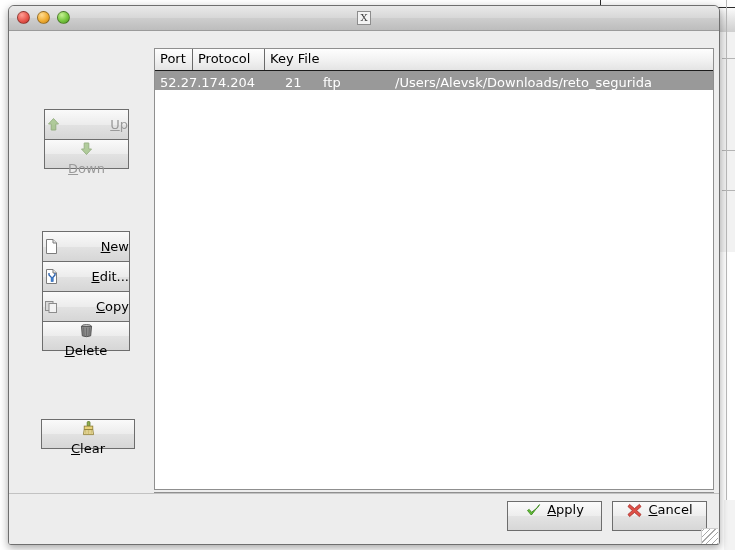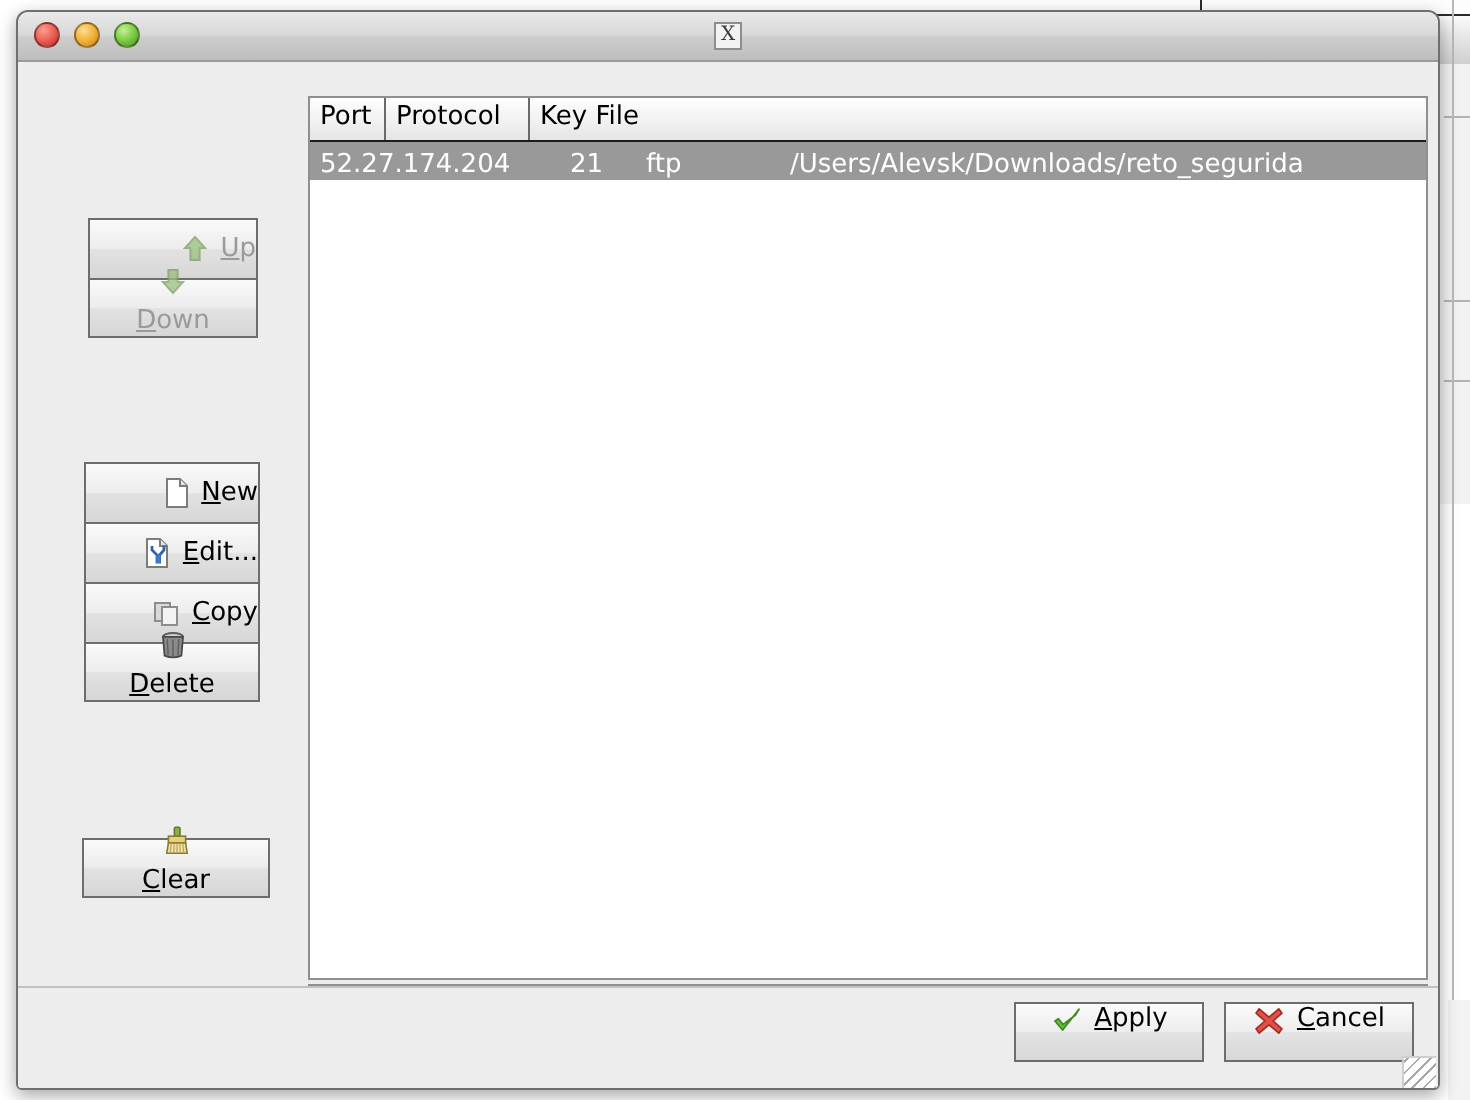--- a/index.html
+++ b/index.html
@@ -110,21 +110,21 @@
     display: flex;
     flex-direction: column;
   }
   .side-btn {
     height: 30px;
     background: linear-gradient(to bottom,#fafafa 0%,#ececec 50%,#e2e2e2 51%,#d6d6d6 100%);
     border: 1px solid #6d6d6d;
     border-bottom: none;
     display: flex;
     align-items: center;
-    justify-content: flex-end;
+    justify-content: space-between;
     gap: 4px;
     font-size: 13px;
     color: #000;
     box-sizing: border-box;
     cursor: default;
   }
   .side-btn:last-child { border-bottom: 1px solid #6d6d6d; flex-direction: column; }
   .side-btn.disabled { color: #9a9a9a; }
   .side-btn .lbl { white-space: nowrap; }
   .mn { text-decoration: underline; }

